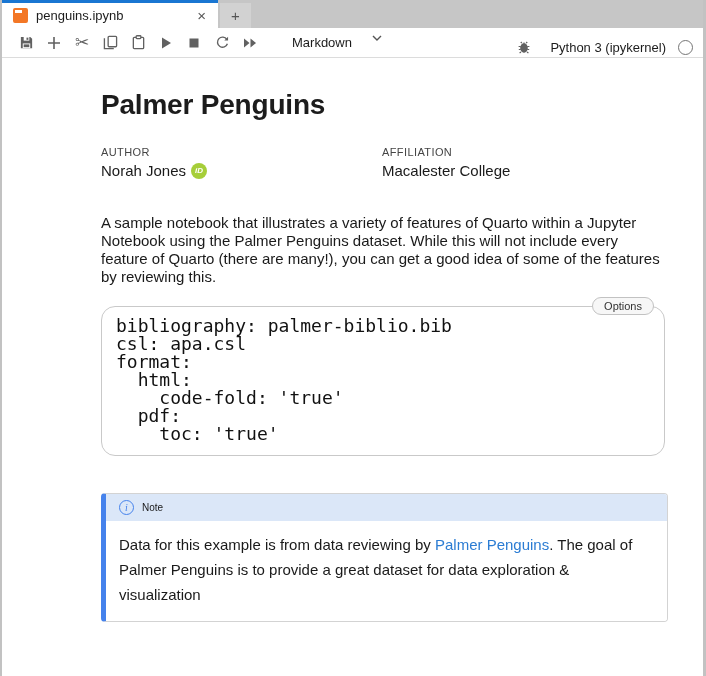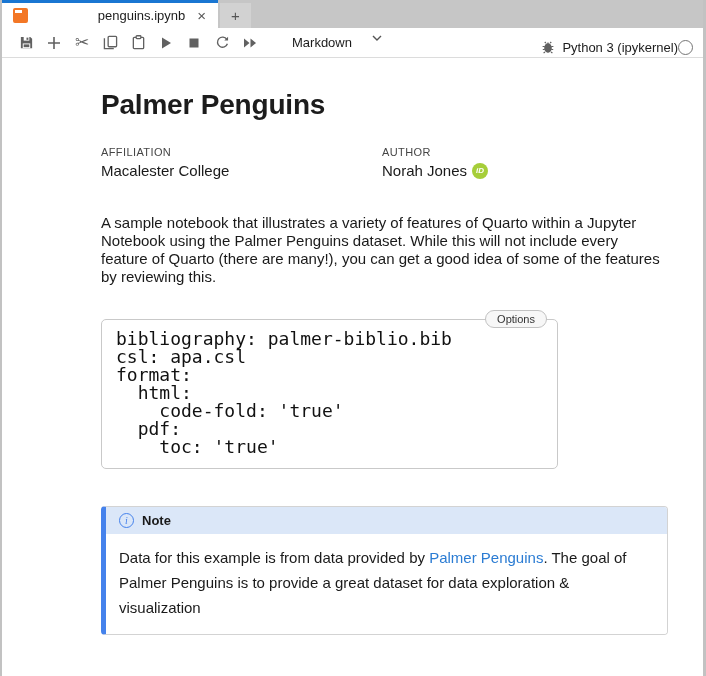--- a/index.html
+++ b/index.html
@@ -12,76 +12,76 @@
   
   .tabbar { height:28px; background:#c6c6c6; display:flex; align-items:flex-end; }
   .tab { height:28px; width:216px; background:#ffffff; border-top:3px solid #1976d2;
          display:flex; align-items:center; padding:0 8px 0 11px; gap:8px; cursor:default; }
   .nb-icon { width:15px; height:15px; border:2px solid #f37726; border-radius:2px;
              position:relative; background:#fff; flex:0 0 auto; }
   .nb-icon::after { content:""; position:absolute; left:0; bottom:0; width:8px; height:8px;
                     background:#f37726; }
   .nb-icon::before { content:""; position:absolute; right:0; bottom:0; width:4px; height:11px;
                      background:#f37726; }
-  .tab-title { font-size:13px; color:#1c1c1c; flex:1 1 auto;text-align:right; }
+  .tab-title { font-size:13px; color:#1c1c1c; flex:1 1 auto; }
   .tab-close { font-size:15px; color:#585858; padding:0 4px; line-height:1; }
   .tab-add { width:31px; height:25px; background:#d2d2d2; margin-left:2px;
              display:flex; align-items:center; justify-content:center;
              font-size:15px; color:#555; }
 
   
   .toolbar { height:30px; background:#fff; border-bottom:1px solid #dcdcdc;
              display:flex; align-items:center; padding:0 10px; position:relative; }
   .tbtn { width:28px; height:24px; display:flex; align-items:center; justify-content:center;
           color:#616161; flex:0 0 auto; }
   .tbtn svg { display:block; }
   .glyph-btn { font-size:17px; line-height:1; }
   .cell-type { display:flex; gap:20px; margin-left:28px; color:#1c1c1c;
                font-size:13px; }
   .toolbar-right { position:absolute; right:10px; top:0; height:38px;
-                   display:flex; align-items:center; gap:0; }
+                   display:flex; align-items:center; gap:12px; }
   .kernel-name { font-size:13px; color:#1c1c1c; }
   .kernel-status { width:15px; height:15px; border-radius:50%; border:1.6px solid #757575;
                    background:#fff; }
 
   
   .content { padding:30px 39px 0 99px; }
   h1.doc-title { font-size:28px; line-height:34px; font-weight:600; color:#1c1c1c;
                  letter-spacing:-0.2px; }
 
   .meta-grid { margin-top:24px; display:grid; grid-template-columns:281px auto;
                row-gap:22px; }
   .meta-label { font-size:11px; letter-spacing:0.4px; color:#454545; margin-bottom:4px; }
   .meta-value { font-size:15px; color:#1a1a1a; display:flex; align-items:center; gap:5px; }
   .orcid { width:16px; height:16px; border-radius:50%; background:#a6ce39; color:#fff;
            font-size:8px; font-weight:bold; display:inline-flex; align-items:center;
            justify-content:center; font-style:italic; }
 
   .intro { margin-top:35px; font-size:15px; line-height:18px; color:#1a1a1a; max-width:567px; }
 
   
-  .yaml-box { margin-top:33px; position:relative; border:1px solid #c9c9c9; border-radius:5px;
-              width:457px; background:#fff; }
+  .yaml-box { margin-top:20px; position:relative; border:1px solid #c9c9c9; border-radius:14px;
+              width:564px; background:#fff; }
   .options-pill { position:absolute; top:-10px; right:10px; background:#f7f7f7;
                   border:1px solid #c2c2c2; border-radius:10px; padding:2px 11px;
                   font-size:11px; color:#333; font-family:"Liberation Sans",sans-serif; }
   .yaml-box pre { margin:0; padding:10px 14px 12px;
                   font-family:"DejaVu Sans Mono", monospace; font-size:18px;
                   line-height:18px; color:#111; white-space:pre; }
 
   
   .callout { margin-top:37px; width:567px; border:1px solid #d3d3d3;
              border-left:5px solid #4582ec; border-radius:4px; overflow:hidden; }
   .callout-header { background:#dbe7f8; display:flex; align-items:center; gap:8px;
                     padding:6px 13px; }
   .info-icon { width:15px; height:15px; border-radius:50%; border:1.4px solid #4582ec;
                color:#4582ec; display:inline-flex; align-items:center; justify-content:center;
                font-size:10px; font-style:italic; font-family:"Liberation Serif", serif;
                flex:0 0 auto; }
-  .callout-title { font-size:13px; font-weight:bold; color:#1a1a1a; }
+  .callout-title { font-size:10px; font-weight:normal; color:#1a1a1a; }
   .callout-body { background:#fff; padding:11px 13px 14px; font-size:15px; line-height:25px;
                   color:#1a1a1a; }
   .callout-body a { color:#2b7cd3; text-decoration:none; }
 </style>
 </head>
 <body>
 
 <div class="window">
 
   <div class="tabbar">
@@ -161,29 +161,29 @@
       <span class="kernel-status"></span>
     </div>
   </div>
 
   <div class="content">
 
     <h1 class="doc-title">Palmer Penguins</h1>
 
     <div class="meta-grid">
       <div>
-        <div class="meta-label">AFFILIATION</div>
-        <div class="meta-value">Macalester College</div>
-      </div>
-      <div>
         <div class="meta-label">AUTHOR</div>
         <div class="meta-value">
           <span>Norah Jones</span>
           <span class="orcid">iD</span>
         </div>
+      </div>
+      <div>
+        <div class="meta-label">AFFILIATION</div>
+        <div class="meta-value">Macalester College</div>
       </div>
     </div>
 
     <p class="intro">A sample notebook that illustrates a variety of features of Quarto within a Jupyter Notebook using the Palmer Penguins dataset. While this will not include every feature of Quarto (there are many!), you can get a good idea of some of the features by reviewing this.</p>
 
     <div class="yaml-box">
       <button class="options-pill">Options</button>
       <pre>bibliography: palmer-biblio.bib
 csl: apa.csl
 format:
@@ -192,18 +192,18 @@
   pdf:
     toc: 'true'</pre>
     </div>
 
     <div class="callout">
       <div class="callout-header">
         <span class="info-icon">i</span>
         <span class="callout-title">Note</span>
       </div>
       <div class="callout-body">
-        <span>Data for this example is from data provided by </span><a href="#">Palmer Penguins</a><span>. The goal of Palmer Penguins is to provide a great dataset for data exploration &amp; visualization</span>
+        <span>Data for this example is from data reviewing by </span><a href="#">Palmer Penguins</a><span>. The goal of Palmer Penguins is to provide a great dataset for data exploration &amp; visualization</span>
       </div>
     </div>
 
   </div>
 </div>
 
 </body></html>

